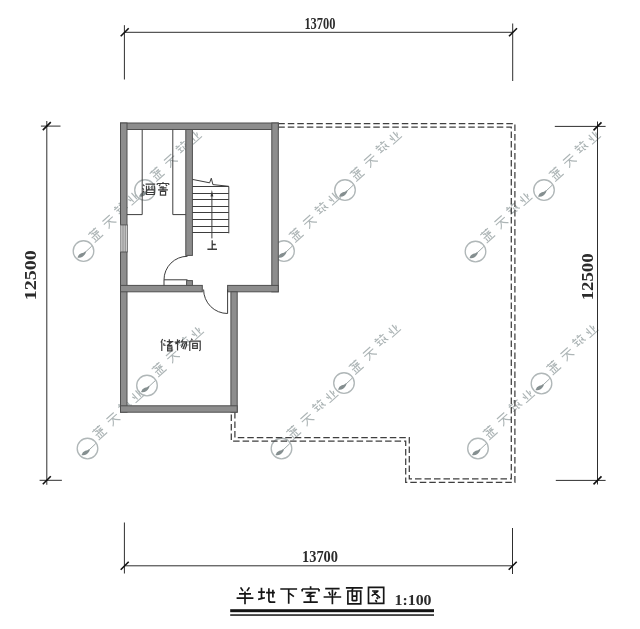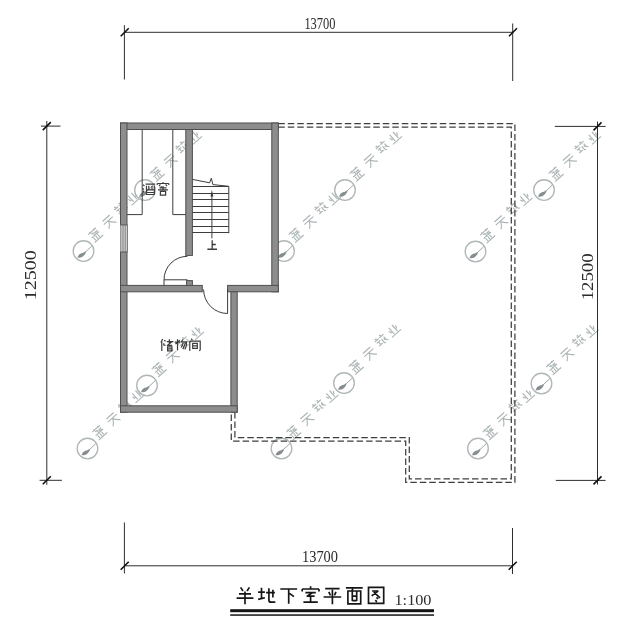--- a/index.html
+++ b/index.html
@@ -1,17 +1,17 @@
 <!DOCTYPE html>
 <html><head>
 <meta charset="utf-8">
 <style>
 html,body{margin:0;padding:0;background:#ffffff;}
 #page{position:relative;width:640px;height:629px;background:#ffffff;overflow:hidden;
-font-family:"Liberation Serif", serif;}
+font-family:"Liberation Serif", serif;font-weight:bold;}
 svg{display:block;}
 .wm{stroke:#adb5b6;fill:none;stroke-width:8.4;}
 .wmc{stroke:#b0b7b8;fill:none;stroke-width:1.35;}
 .lbl{stroke:#3c3c3c;fill:none;stroke-width:8.3;}
 .ttl{stroke:#161616;fill:none;stroke-width:8.4;}
 .dim{font-family:"Liberation Serif", serif;fill:#2b2b2b;}
 .thin{stroke:#3d3d3d;stroke-width:1;fill:none;}
 .wall{fill:#8d8d8d;stroke:#4f4f4f;stroke-width:1;}
 .dash{stroke:#3f3f3f;stroke-width:1.25;fill:none;stroke-dasharray:6.5 3;}
 .dl{stroke:#2e2e2e;stroke-width:1;fill:none;}

